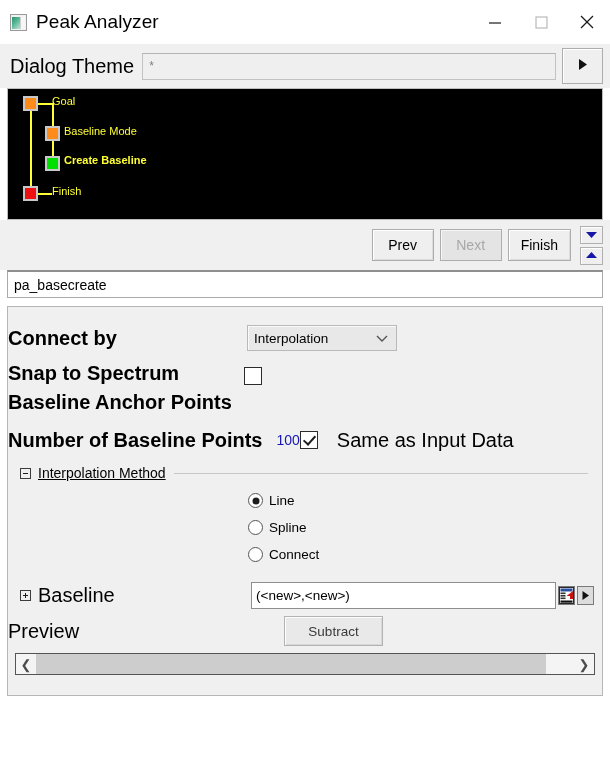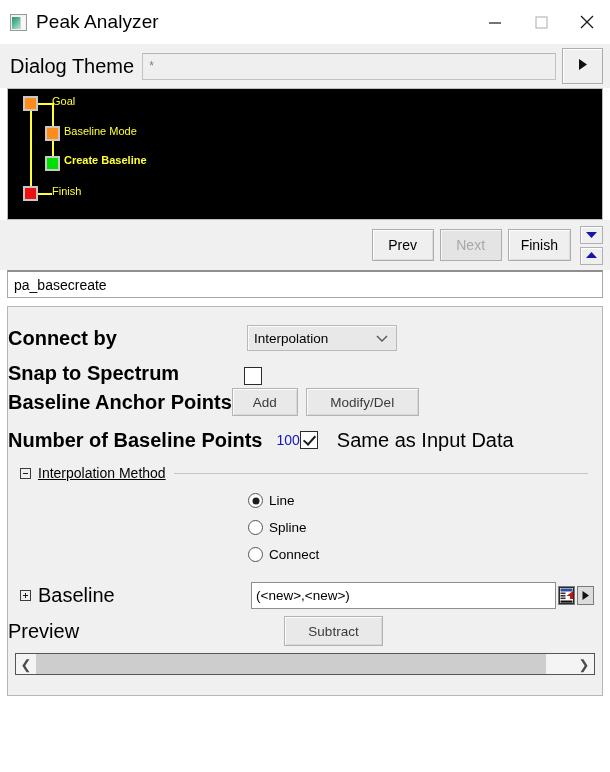--- a/index.html
+++ b/index.html
@@ -513,24 +513,20 @@
 
   <div class="row" style="height:30px;align-items:flex-end;">
     <div class="lbl bold">Snap to Spectrum</div>
     <div style="margin-left:auto; margin-right:340px;">
       <span class="checkbox"></span>
     </div>
   </div>
 
   <div class="row" style="height:34px;">
     <div class="lbl bold">Baseline Anchor Points</div>
-    <div style="margin-left:auto; margin-right:203px; display:flex; gap:8px;">
-      <button class="sbtn">Add</button>
-      <button class="sbtn" style="min-width:113px;">Modify/Del</button>
-    </div>
   </div>
 
   <div class="row" style="height:36px; padding-top:6px;">
     <div class="lbl bold">Number of Baseline Points</div>
     <div class="blue-val" style="margin-left:14px;">100</div>
     <div style="margin-left:auto; margin-right:100px; display:flex; align-items:center; gap:19px;">
       <span class="checkbox checked"></span>
       <span class="lbl">Same as Input Data</span>
     </div>
   </div>

